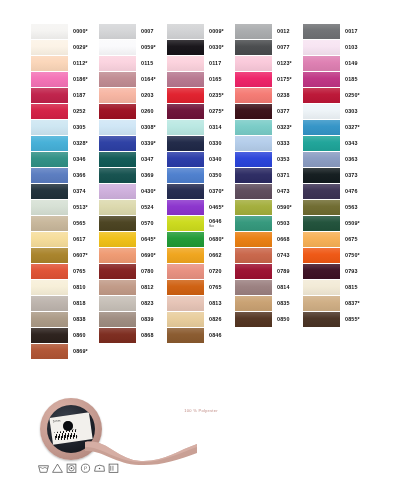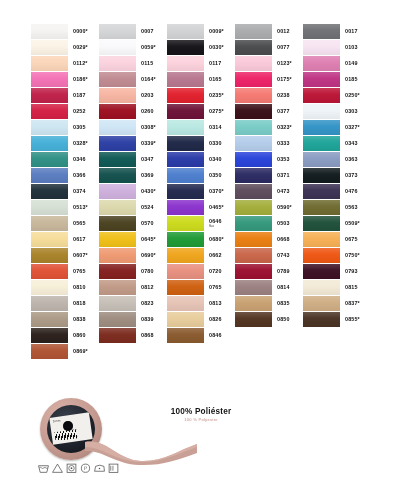--- a/index.html
+++ b/index.html
@@ -639,21 +639,20 @@
     </div>
 
     <div id="ribbon-tail">
       <svg width="116" height="30" viewBox="0 0 116 30">
         <path d="M2,6 C24,2 34,24 58,25 C80,26 96,14 114,8 L114,17 C94,24 78,30 56,29 C32,28 20,14 2,15 Z" fill="#c9a095"></path>
         <path d="M2,6 C24,2 34,24 58,25 C80,26 96,14 114,8 L114,11 C94,18 78,27 56,26 C32,25 20,11 2,11 Z" fill="#d9b3a9" opacity="0.75"></path>
       </svg>
     </div>
 
     <div id="fiber-text">
-      <div id="fiber-main">100% Poliéster</div>
       <div id="fiber-sub">100 % Polyester</div>
     </div>
   </div>
 
   <div id="care-symbols">
     <span class="care-sym">
       <svg viewBox="0 0 20 18">
           <path d="M1,5 L19,5 L16,17 L4,17 Z" fill="none" stroke="#111" stroke-width="1.4"></path>
       <path d="M2.6,9 q2,-2 4,0 t4,0 t4,0 t3,0" fill="none" stroke="#111" stroke-width="1.2"></path>
         </svg>

